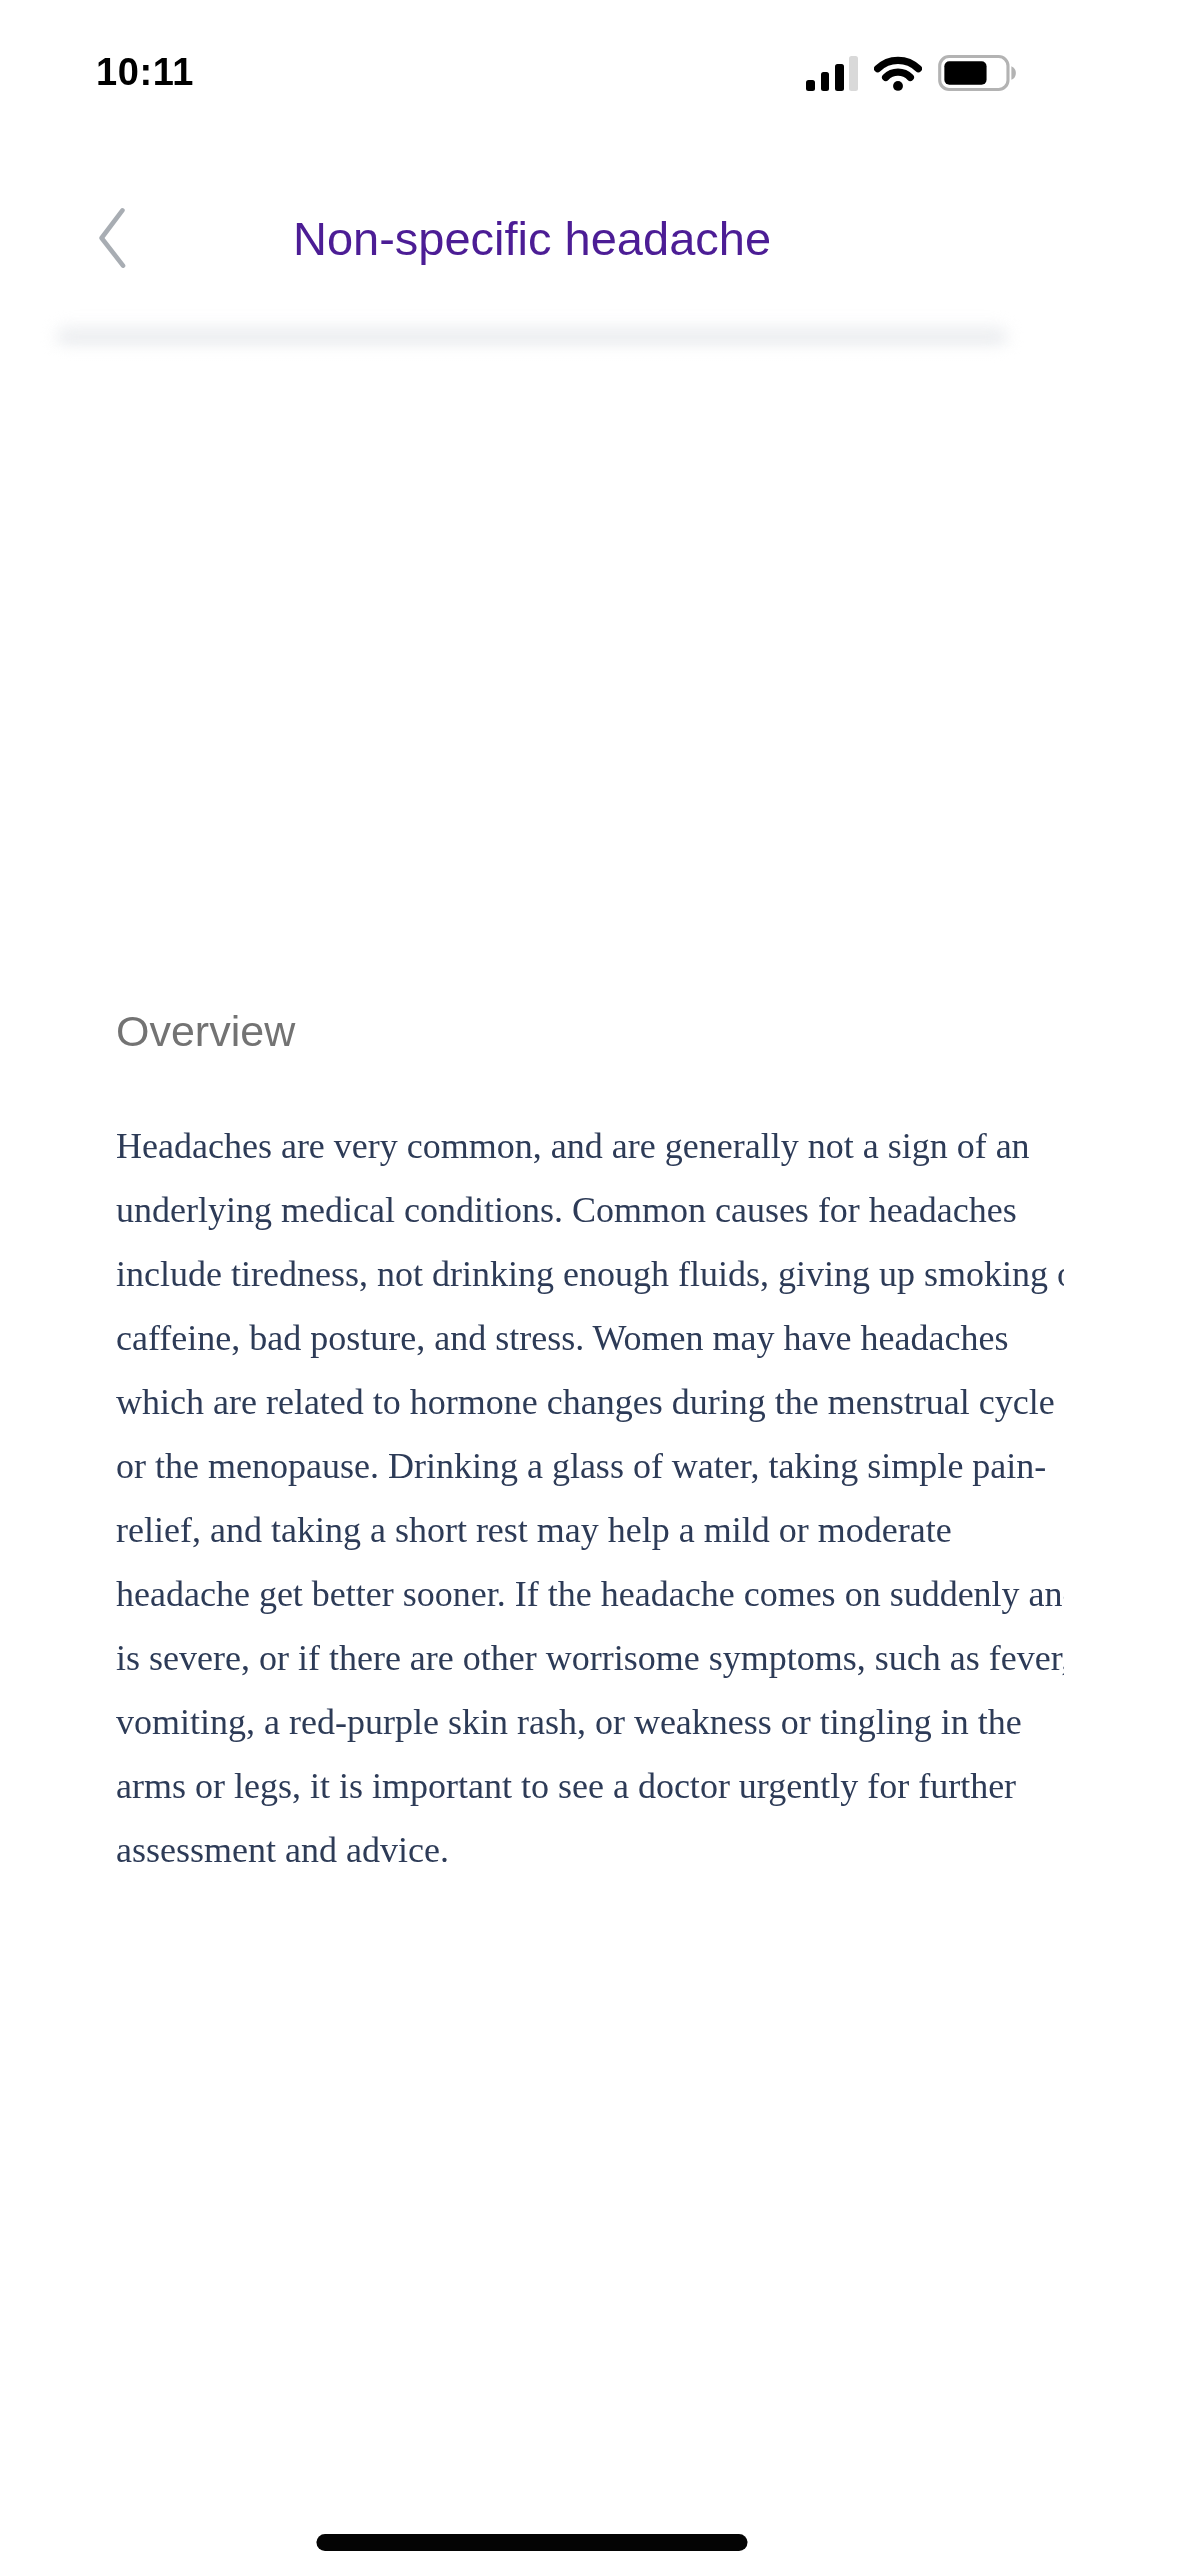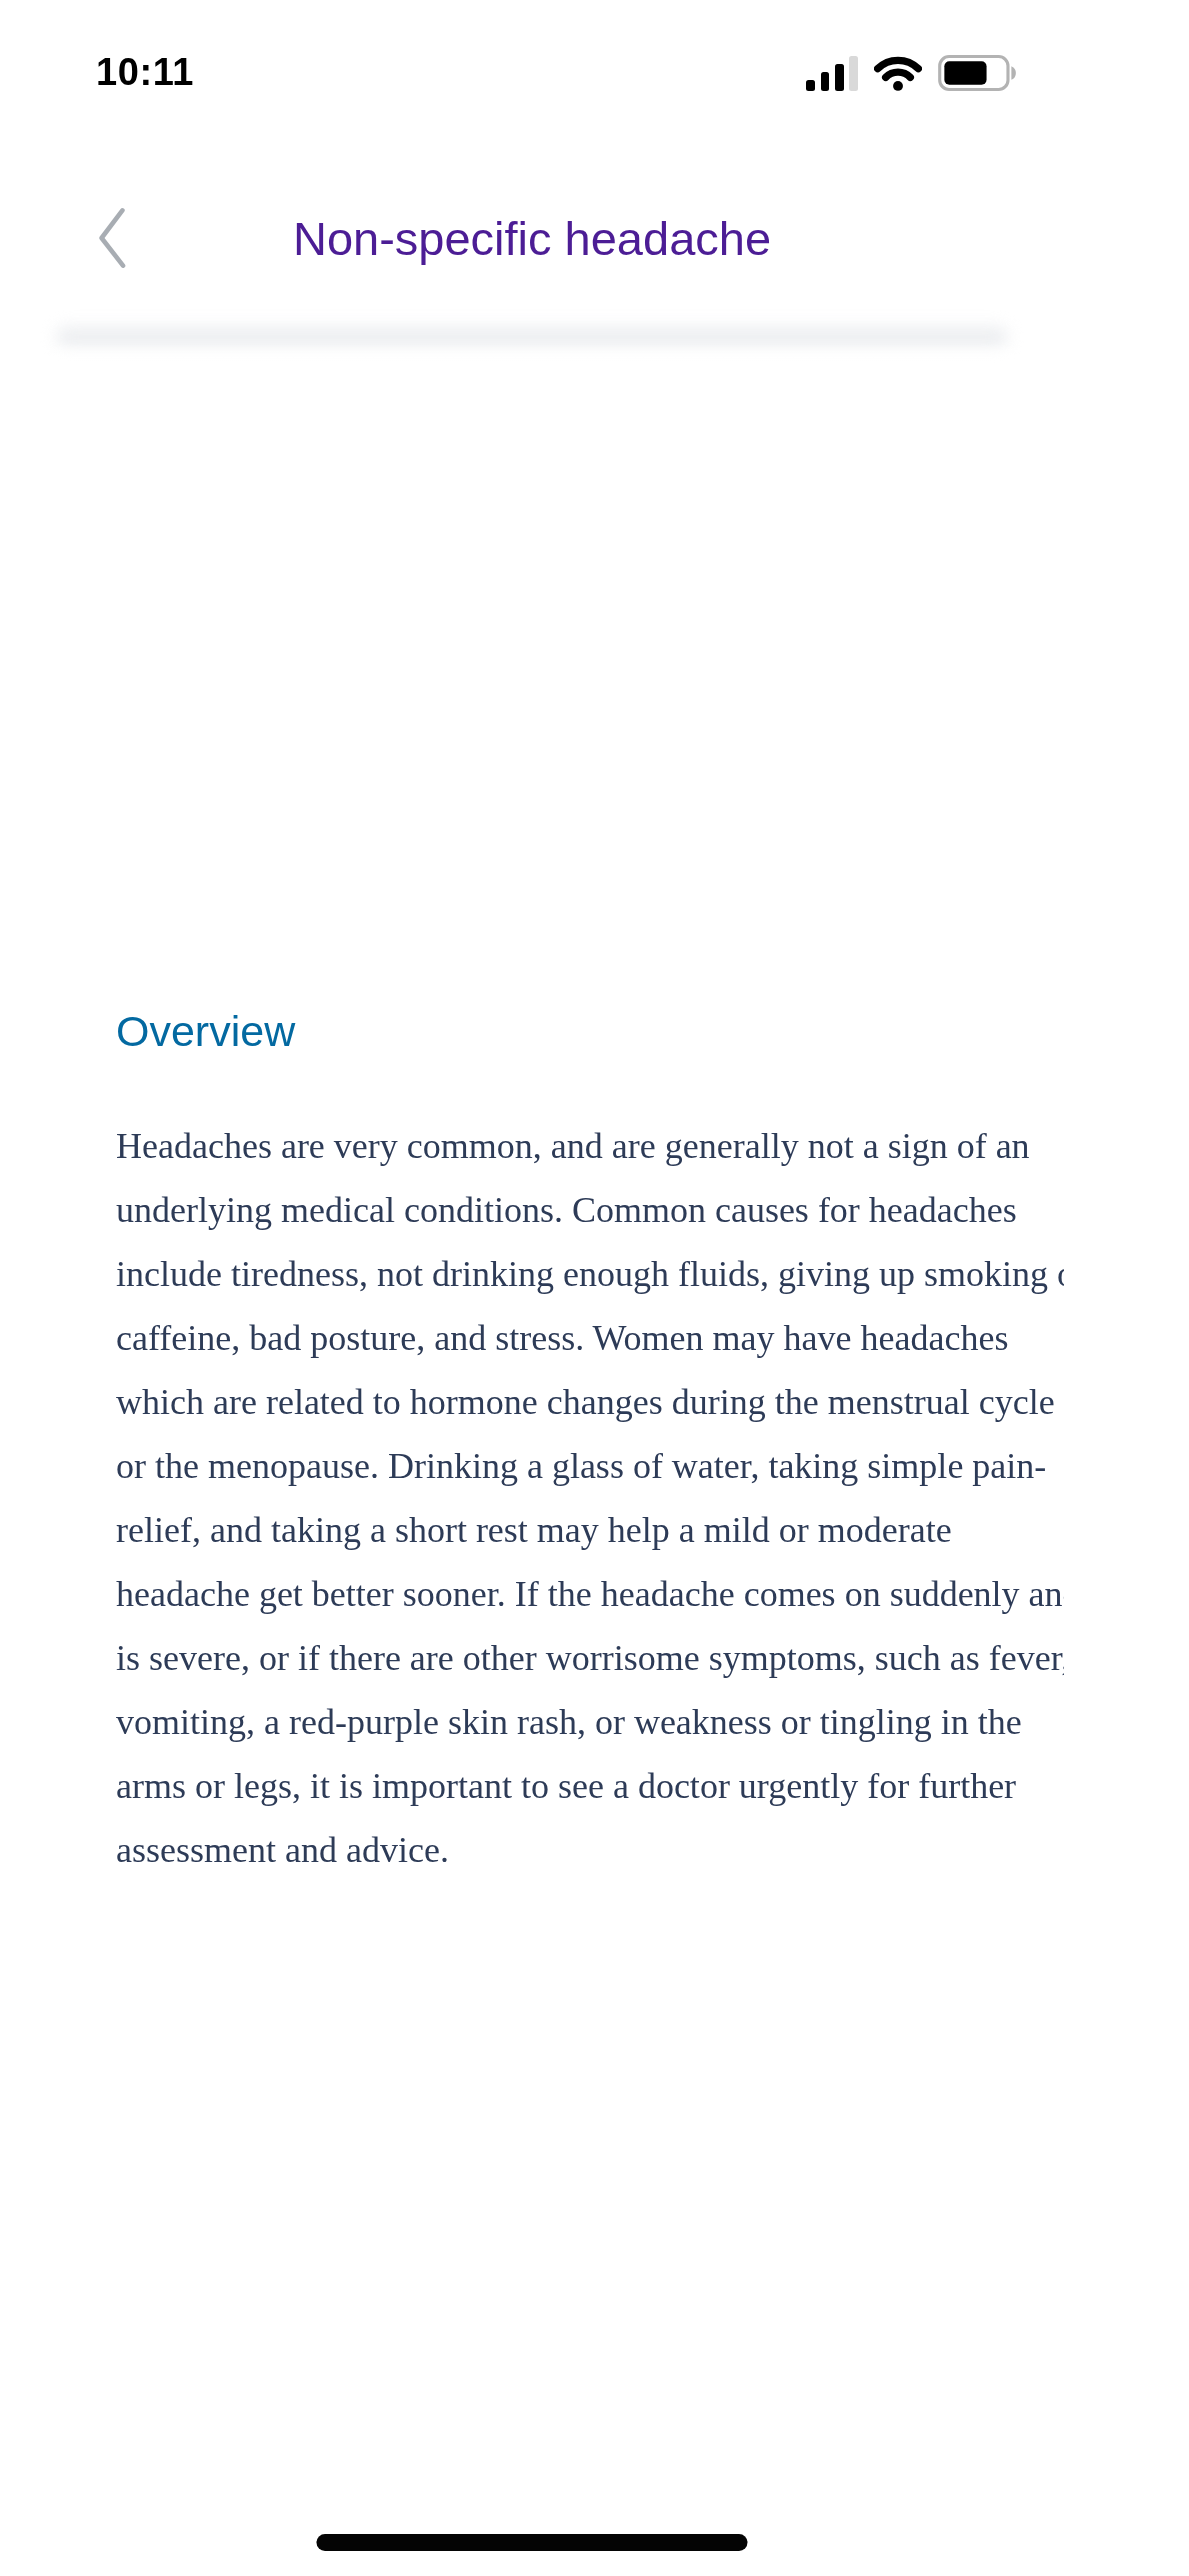--- a/index.html
+++ b/index.html
@@ -89,21 +89,21 @@
     background: linear-gradient(#ffffff00, #ffffff 60%);
   }
 
   
   .section-label {
     position: absolute;
     left: 116px;
     top: 1009px;
     font-size: 43px;
     font-weight: 400;
-    color: #0369a1;
+    color: #737373;
     line-height: 45px;
   }
   .body-paragraph {
     position: absolute;
     left: 116px;
     top: 1114px;
     width: 972px;
     font-family: "Liberation Serif", serif;
     font-size: 36px;
     line-height: 64px;

